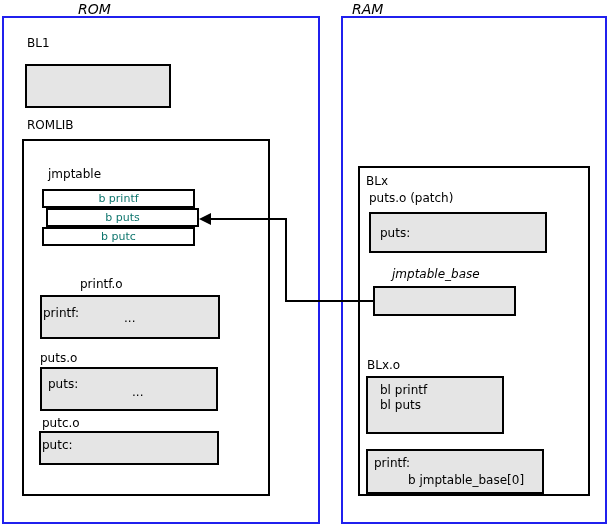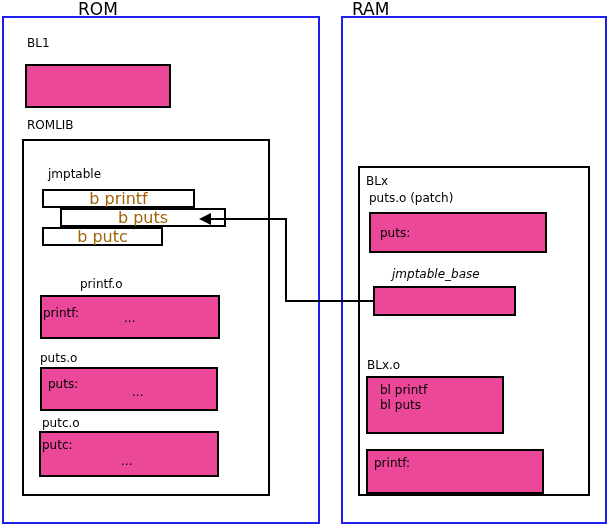--- a/index.html
+++ b/index.html
@@ -17,30 +17,31 @@
   }
   
   .region {
     position: absolute;
     border: 2px solid #2020ee;
     background: transparent;
     box-sizing: border-box;
   }
   .region-label {
     position: absolute;
-    font-size: 17px;
+    font-size: 14px;
     color: #000000;
     white-space: nowrap;
     line-height: 14px;
+    font-style: italic;
   }
   
   .box {
     position: absolute;
     border: 2px solid #000000;
-    background: #ec4899;
+    background: #e5e5e5;
     box-sizing: border-box;
   }
   .group {
     position: absolute;
     border: 2px solid #000000;
     background: transparent;
     box-sizing: border-box;
   }
   .label {
     position: absolute;
@@ -54,22 +55,22 @@
     font-size: 12px;
     color: #000000;
     white-space: pre;
     line-height: 14px;
   }
   .jmprow {
     position: absolute;
     border: 2px solid #000000;
     background: #ffffff;
     box-sizing: border-box;
-    font-size: 16px;
-    color: #a16207;
+    font-size: 11px;
+    color: #0f766e;
     display: flex;
     align-items: center;
     justify-content: center;
     line-height: 14px;
   }
   
   .line-h {
     position: absolute;
     height: 0;
     border-top: 2px solid #000000;
@@ -99,37 +100,37 @@
   <div class="label" style="left:27px; top:36px;">BL1</div>
   <div class="box" style="left:25px; top:64px; width:146px; height:44px;">
     <span class="boxtext" style="left:6px; top:4px;"></span>
   </div>
 
   <div class="label" style="left:27px; top:118px;">ROMLIB</div>
   <div class="group" style="left:22px; top:139px; width:248px; height:357px;"></div>
 
   <div class="label" style="left:48px; top:167px;">jmptable</div>
   <div class="jmprow" style="left:42px; top:189px; width:153px; height:19px;">b printf</div>
-  <div class="jmprow" style="left:60px; top:208px; width:166px; height:19px;">b puts</div>
-  <div class="jmprow" style="left:42px; top:227px; width:121px; height:19px;">b putc</div>
+  <div class="jmprow" style="left:46px; top:208px; width:153px; height:19px;">b puts</div>
+  <div class="jmprow" style="left:42px; top:227px; width:153px; height:19px;">b putc</div>
 
   <div class="label" style="left:40px; top:277px;margin-left:40px;">printf.o</div>
   <div class="box" style="left:40px; top:295px; width:180px; height:44px;">
     <span class="boxtext" style="left:1px; top:9px;">printf:</span>
     <span class="boxtext" style="left:82px; top:14px;">...</span>
   </div>
 
   <div class="label" style="left:40px; top:351px;">puts.o</div>
   <div class="box" style="left:40px; top:367px; width:178px; height:44px;">
     <span class="boxtext" style="left:6px; top:8px;">puts:</span>
     <span class="boxtext" style="left:90px; top:16px;">...</span>
   </div>
 
   <div class="label" style="left:42px; top:416px;">putc.o</div>
-  <div class="box" style="left:39px; top:431px; width:180px; height:46px;">
+  <div class="box" style="left:39px; top:431px; width:180px; height:34px;">
     <span class="boxtext" style="left:1px; top:5px;">putc:</span>
     <span class="boxtext" style="left:80px; top:21px;">...</span>
   </div>
 
   <div class="region-label" style="left:352px; top:2px;">RAM</div>
   <div class="region" style="left:341px; top:16px; width:266px; height:508px;"></div>
 
   <div class="group" style="left:358px; top:166px; width:232px; height:330px;"></div>
   <div class="label" style="left:366px; top:174px;">BLx</div>
 
@@ -144,20 +145,21 @@
   </div>
 
   <div class="label" style="left:367px; top:358px;">BLx.o</div>
   <div class="box" style="left:366px; top:376px; width:138px; height:58px;">
     <span class="boxtext" style="left:12px; top:5px;">bl printf</span>
     <span class="boxtext" style="left:12px; top:20px;">bl puts</span>
   </div>
 
   <div class="box" style="left:366px; top:449px; width:178px; height:45px;">
     <span class="boxtext" style="left:6px; top:5px;">printf:</span>
+    <span class="boxtext" style="left:40px; top:22px;">b jmptable_base[0]</span>
   </div>
 
   <div class="line-h" style="left:285px; top:300px; width:90px;"></div>
 
   <div class="line-v" style="left:285px; top:218px; height:84px;"></div>
 
   <div class="line-h" style="left:211px; top:218px; width:76px;"></div>
 
   <div class="arrowhead" style="left:199px; top:213px;"></div>
 

